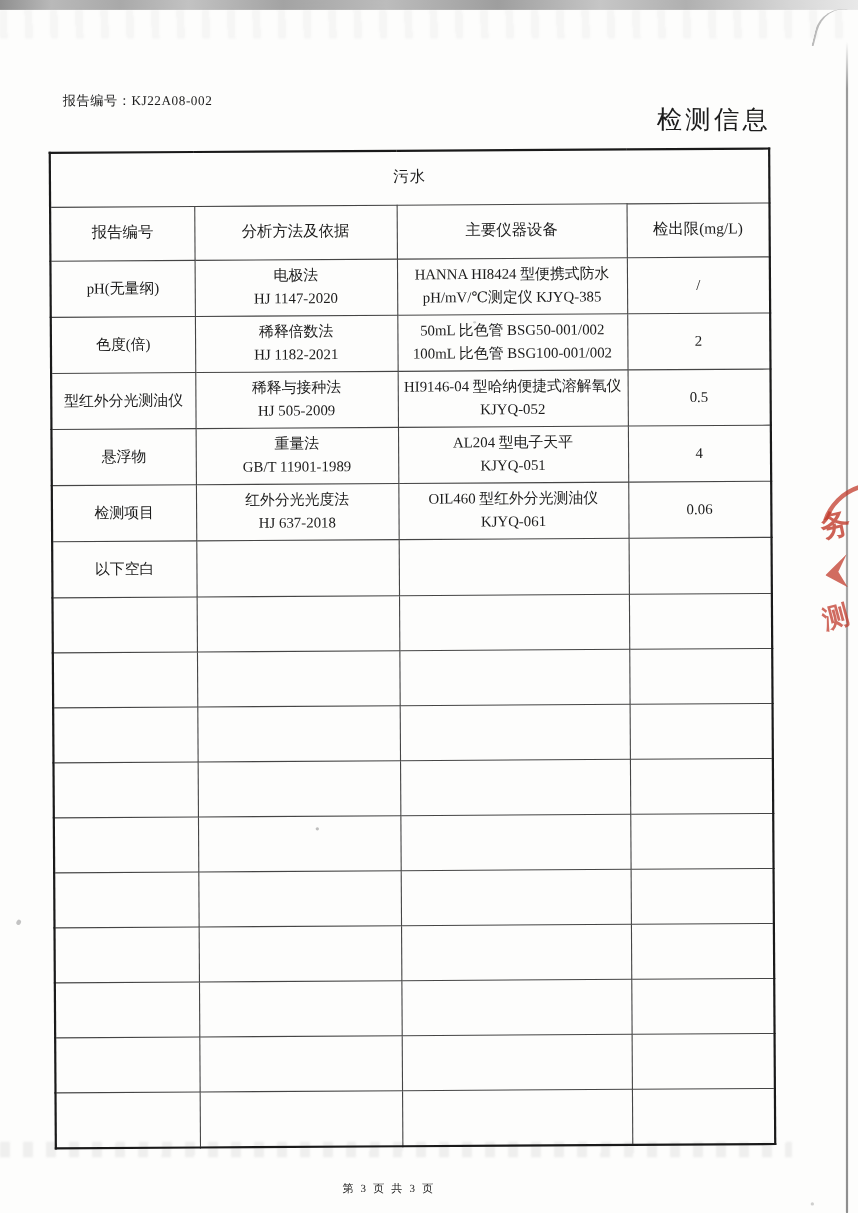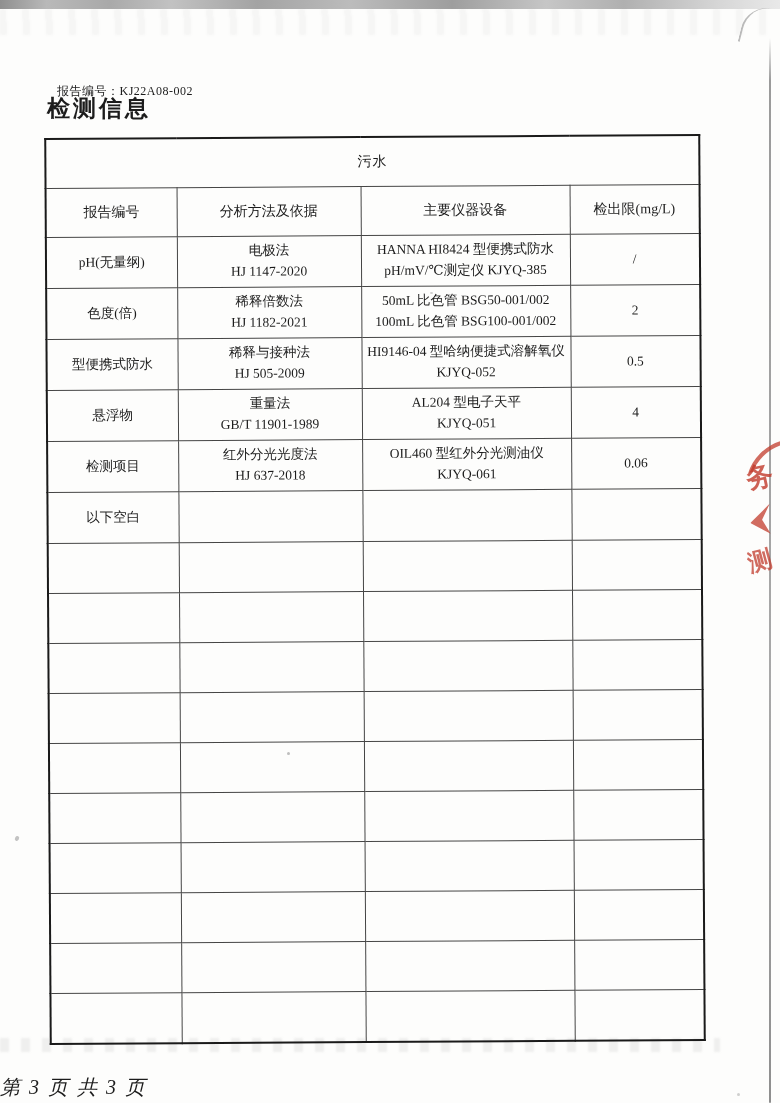--- a/index.html
+++ b/index.html
@@ -41,21 +41,21 @@
   .speck.s3{left:430px;top:292px;width:3px;height:2px;opacity:.4;}
   .speck.s4{left:737px;top:1093px;width:3px;height:3px;opacity:.4;}
 
   
   .report-no{
     position:absolute;left:57px;top:83px;
     font-size:12px;letter-spacing:.5px;
   }
   .doc-title{
     position:absolute;left:47px;top:93px;width:654px;
-    text-align:left;font-size:23px;font-weight:bold;letter-spacing:3px;
+    text-align:right;font-size:23px;font-weight:normal;letter-spacing:3px;
   }
 
   
   .tbl-wrap{position:absolute;left:47px;top:138px;transform:rotate(-0.35deg);transform-origin:0 50%;}
   table{
     border-collapse:collapse;table-layout:fixed;width:654px;
     font-size:13.5px;
   }
   col.c1{width:131px;} col.c2{width:184px;} col.c3{width:209px;} col.c4{width:130px;}
   td,th{
@@ -91,22 +91,22 @@
     clip-path:polygon(100% 0,0 55%,85% 100%,55% 50%);
     transform:rotate(-8deg);
   }
   .stamp .ch2{
     position:absolute;left:8px;top:108px;font-size:24px;font-weight:bold;
     transform:rotate(-15deg);opacity:.75;
   }
 
   
   .page-footer{
-    position:absolute;left:0;top:1074px;width:707px;text-align:left;
-    font-size:20px;letter-spacing:2px;font-style:italic;
+    position:absolute;left:0;top:1074px;width:707px;text-align:center;
+    font-size:10px;letter-spacing:2px;
   }
 </style>
 </head>
 <body>
 
 <div class="scan-top-strip"></div>
 <div class="scan-top-noise"></div>
 <div class="scan-right-edge"></div>
 <div class="scan-right-curve"></div>
 <div class="scan-bottom-noise"></div>
@@ -147,21 +147,21 @@
         </tr>
         <tr class="data-row">
           <td>色度(倍)</td>
           <td>稀释倍数法
 HJ 1182-2021</td>
           <td>50mL 比色管 BSG50-001/002
 100mL 比色管 BSG100-001/002</td>
           <td>2</td>
         </tr>
         <tr class="data-row">
-          <td>型便携式防水</td>
+          <td>型红外分光测油仪</td>
           <td>稀释与接种法
 HJ 505-2009</td>
           <td>HI9146-04 型哈纳便捷式溶解氧仪
 KJYQ-052</td>
           <td>0.5</td>
         </tr>
         <tr class="data-row">
           <td>悬浮物</td>
           <td>重量法
 GB/T 11901-1989</td>

